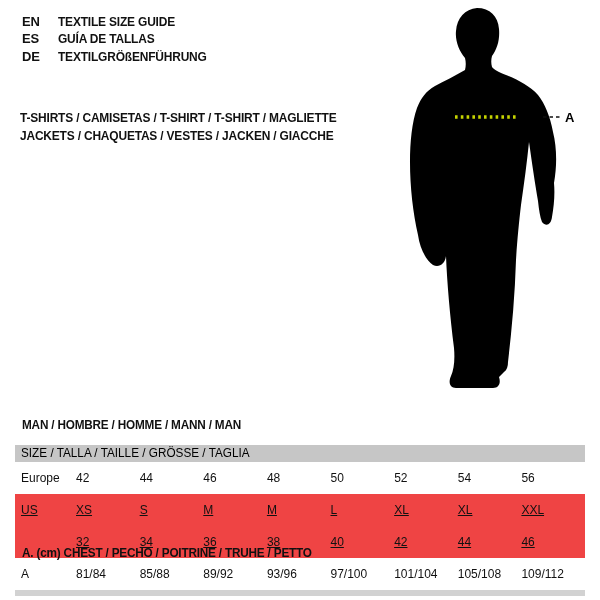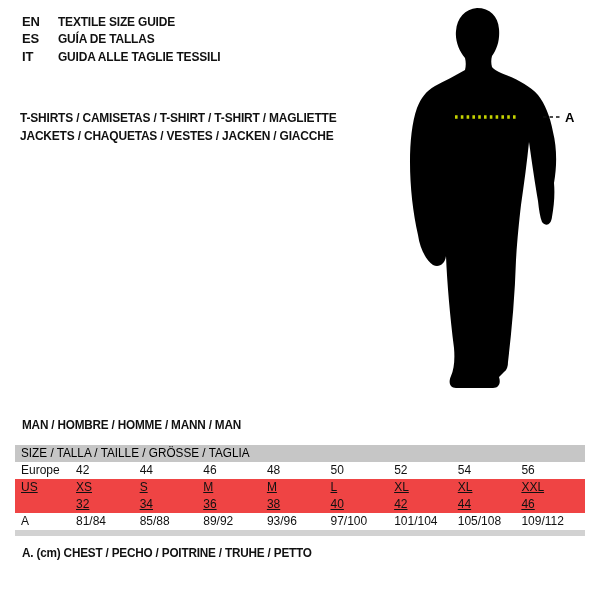--- a/index.html
+++ b/index.html
@@ -18,21 +18,21 @@
   .category div{white-space:nowrap;transform:scaleX(0.92);transform-origin:0 50%;}
   
   .figure-svg{position:absolute;left:0;top:0;width:600px;height:600px;}
   .measure-label{font-family:"Liberation Sans",sans-serif;font-size:13px;font-weight:600;}
   
   .man-label{position:absolute;left:22px;top:418px;font-size:12.5px;font-weight:700;letter-spacing:-0.2px;white-space:nowrap;transform:scaleX(0.94);transform-origin:0 50%;}
   
   .size-table{position:absolute;left:15px;top:445px;width:570px;font-size:12px;}
   .t-header{height:17px;line-height:17px;background:#c6c6c6;padding-left:6px;font-size:12.5px;color:#000000;white-space:nowrap;}
   .t-header span{display:inline-block;transform:scaleX(0.94);transform-origin:0 50%;}
-  .t-row{display:flex;height:17px;line-height:17px;align-items:center;}
+  .t-row{display:flex;height:32px;line-height:17px;align-items:center;}
   .t-row.alt{background:#ef4444;text-decoration:underline;}
   .t-label{flex:0 0 55px;padding-left:6px;}
   .t-cell{flex:1 1 0;}
   .t-footbar{height:6px;background:#d2d2d2;}
   
   .footnote{position:absolute;left:22px;top:546px;font-size:12.5px;font-weight:700;letter-spacing:-0.2px;white-space:nowrap;transform:scaleX(0.94);transform-origin:0 50%;}
 </style>
 </head>
 <body>
 
@@ -41,22 +41,22 @@
   <div class="lang-list">
     <div class="lang-row">
       <span class="lang-code">EN</span>
       <span class="lang-label">TEXTILE SIZE GUIDE</span>
     </div>
     <div class="lang-row">
       <span class="lang-code">ES</span>
       <span class="lang-label">GUÍA DE TALLAS</span>
     </div>
     <div class="lang-row">
-      <span class="lang-code">IT</span>
-      <span class="lang-label">GUIDA ALLE TAGLIE TESSILI</span>
+      <span class="lang-code">DE</span>
+      <span class="lang-label">TEXTILGRÖßENFÜHRUNG</span>
     </div>
   </div>
 
   <div class="category">
     <div>T-SHIRTS / CAMISETAS / T-SHIRT / T-SHIRT / MAGLIETTE</div>
     <div>JACKETS / CHAQUETAS / VESTES / JACKEN / GIACCHE</div>
   </div>
 
   <svg class="figure-svg" viewBox="0 0 600 600">
     <path d="M 477 8

